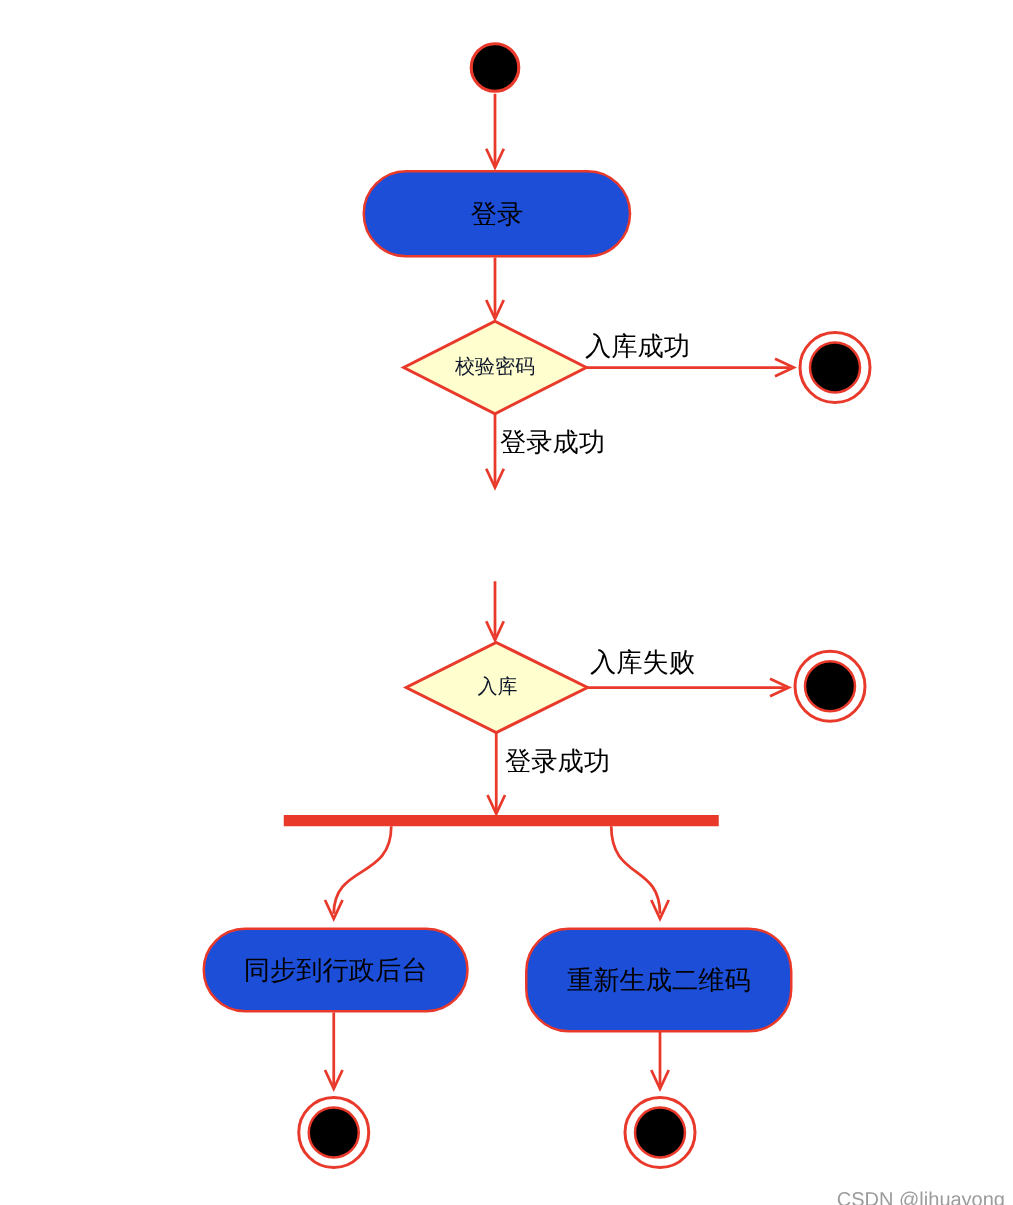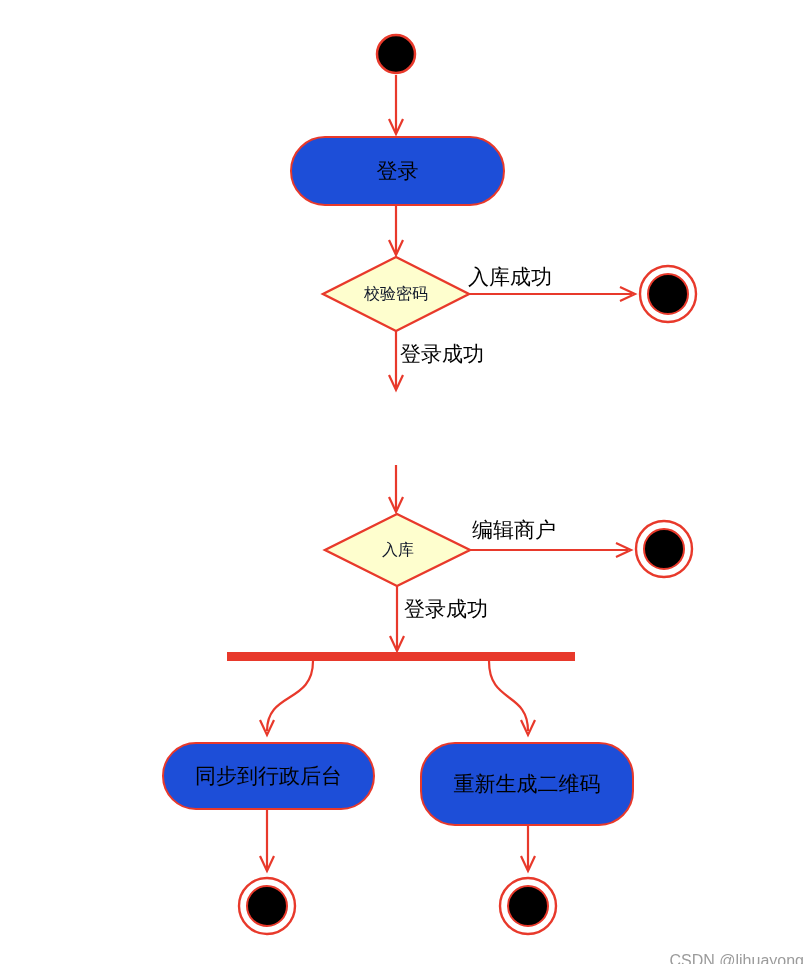--- a/index.html
+++ b/index.html
@@ -169,18 +169,18 @@
 
   <div class="activity activity-regen">
     <span>重新生成二维码</span>
   </div>
 
   <div class="diamond-label diamond-label-verify">校验密码</div>
   <div class="diamond-label diamond-label-store">入库</div>
 
   <div class="edge-label edge-label-verify-fail">入库成功</div>
   <div class="edge-label edge-label-login-success">登录成功</div>
-  <div class="edge-label edge-label-store-fail">编辑商户</div>
+  <div class="edge-label edge-label-store-fail">入库失败</div>
   <div class="edge-label edge-label-store-success">登录成功</div>
 
   <div class="watermark">CSDN @lihuayong</div>
 
 </div>
 
 </body></html>

